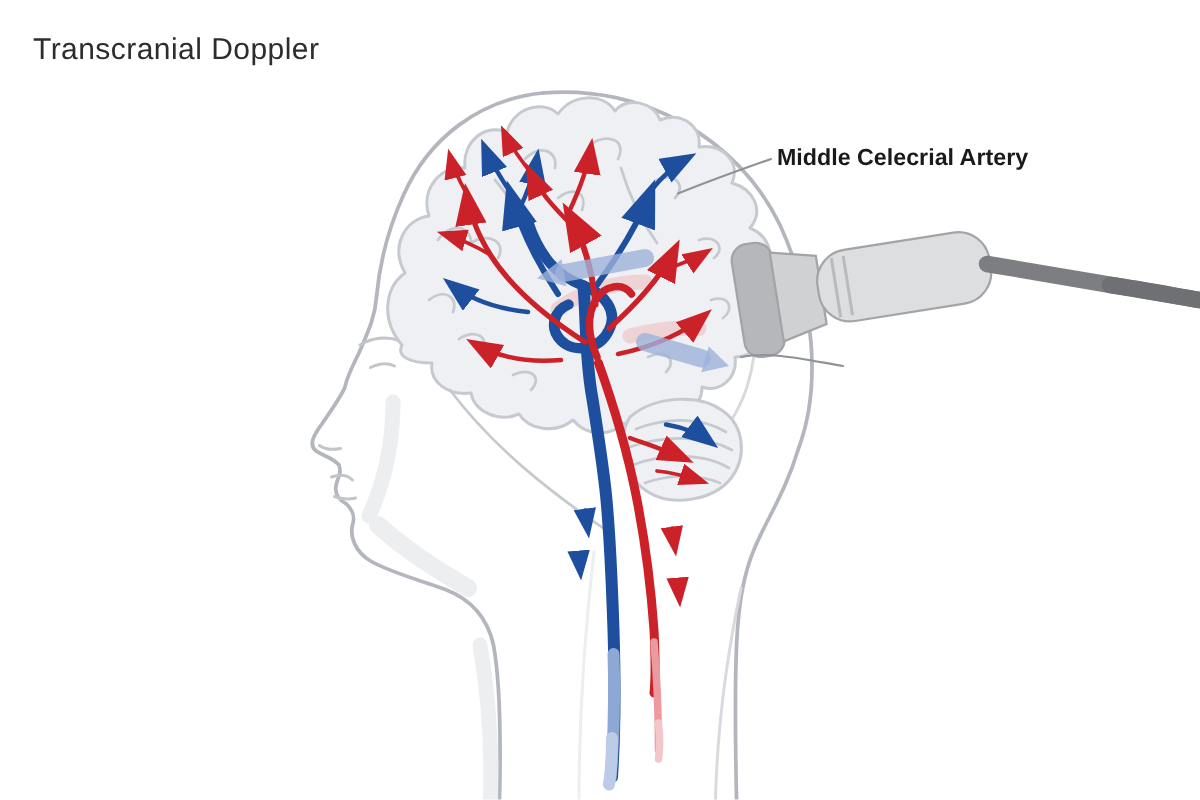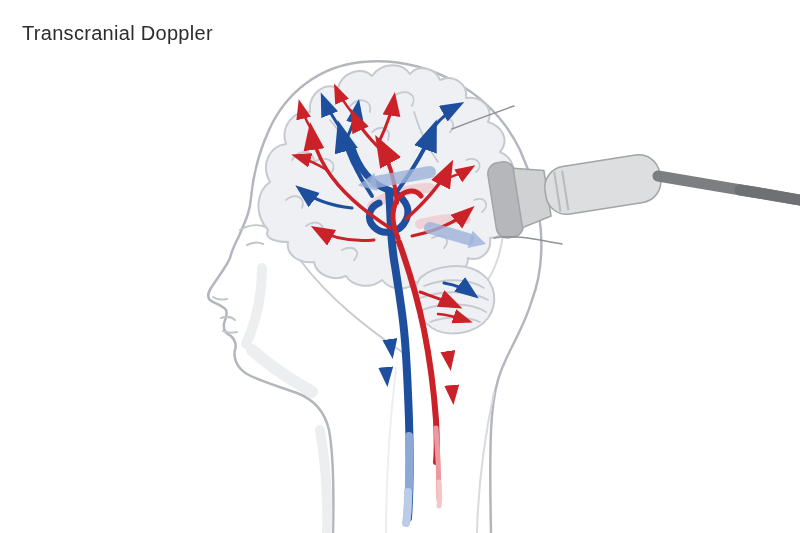--- a/index.html
+++ b/index.html
@@ -167,13 +167,14 @@
       <line class="probe-seam" x1="566" y1="180" x2="566" y2="220"></line>
     </g>
     <path class="cable" stroke-width="11" d="M 658 176 C 706 184 752 192 800 200"></path>
     <path class="cable-end" stroke-width="11" d="M 740 190 C 762 193 782 197 800 200"></path>
 
     <path class="leader" d="M 514 106 C 494 113 472 121 452 129"></path>
     <path class="leader" d="M 562 244 C 538 240 514 234 494 238"></path>
   </svg>
 
   <div class="title">Transcranial Doppler</div>
+  <div class="label label-artery">Middle Celecrial Artery</div>
 </div>
 
 </body></html>

